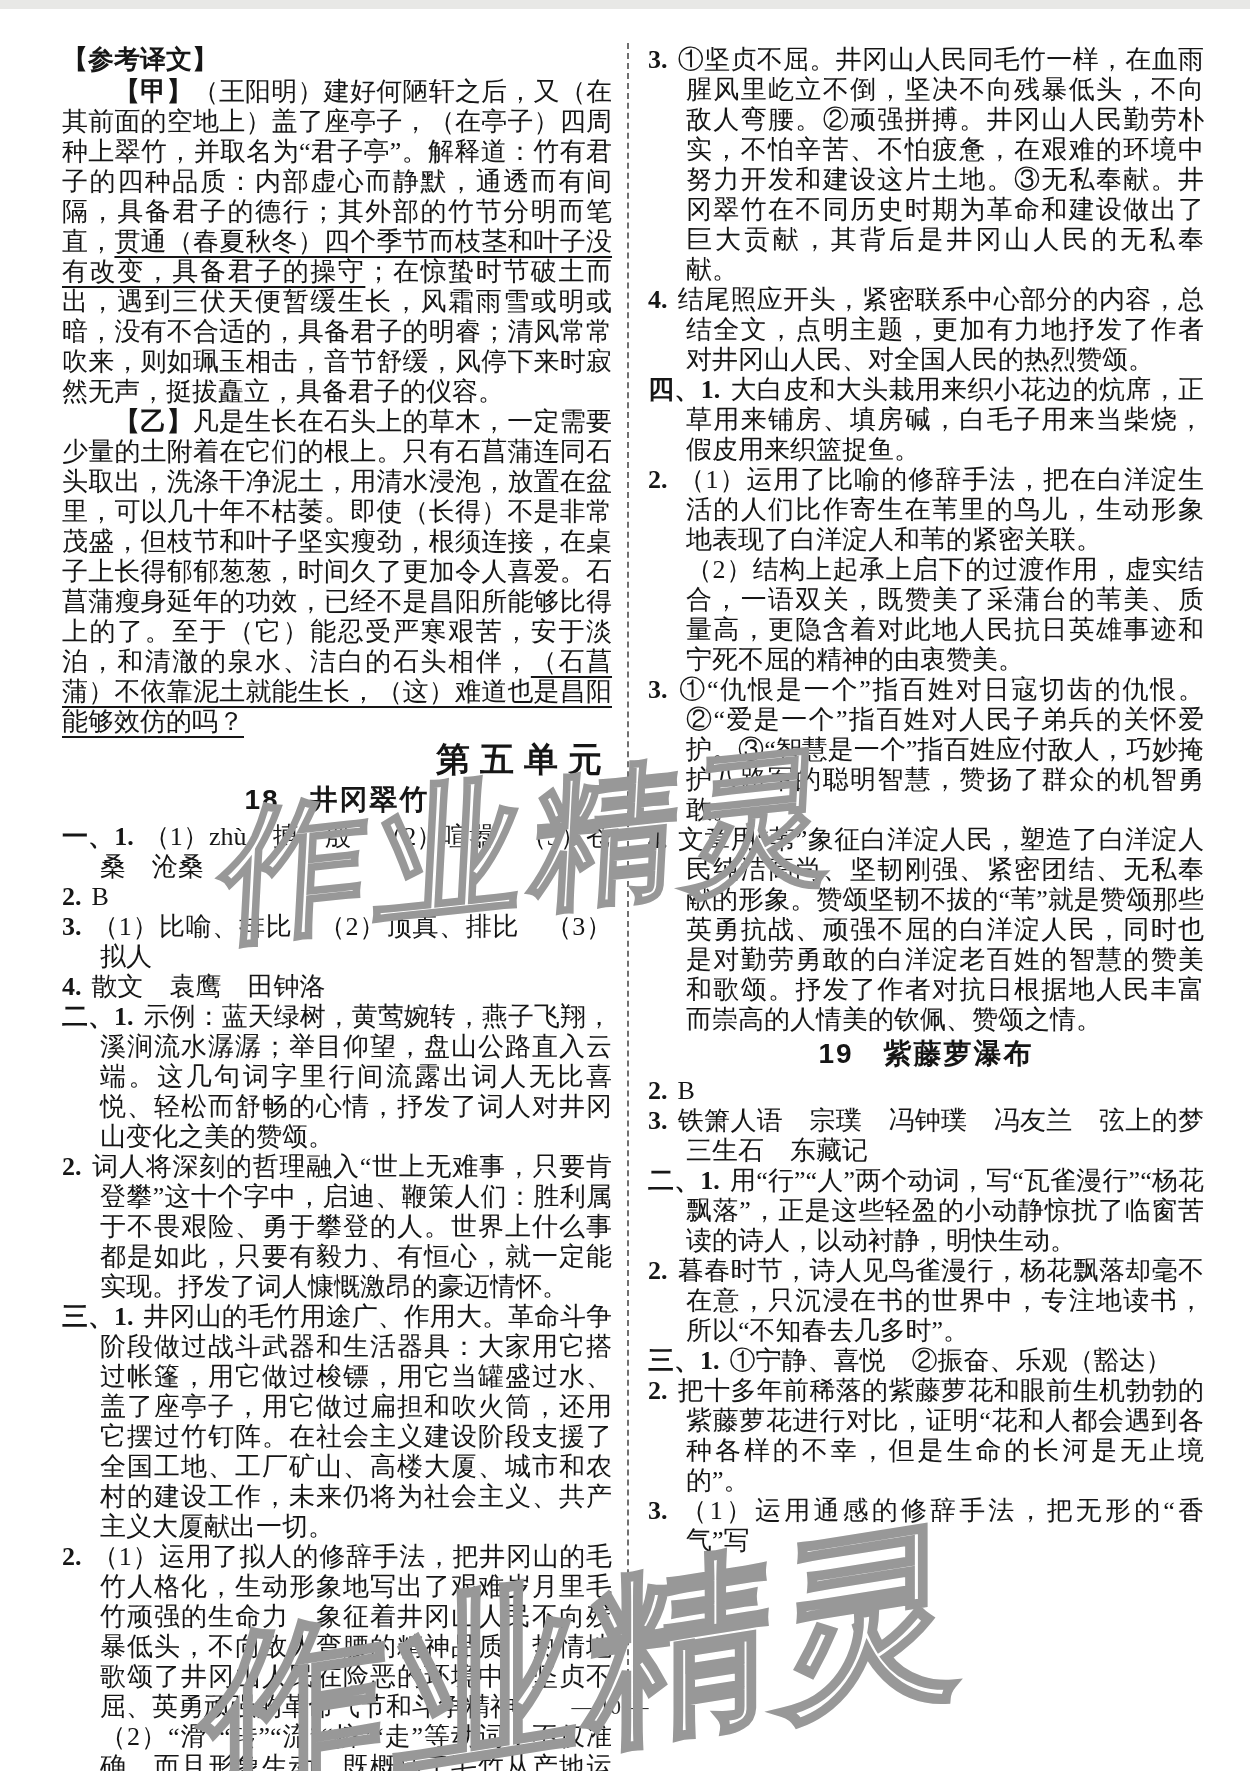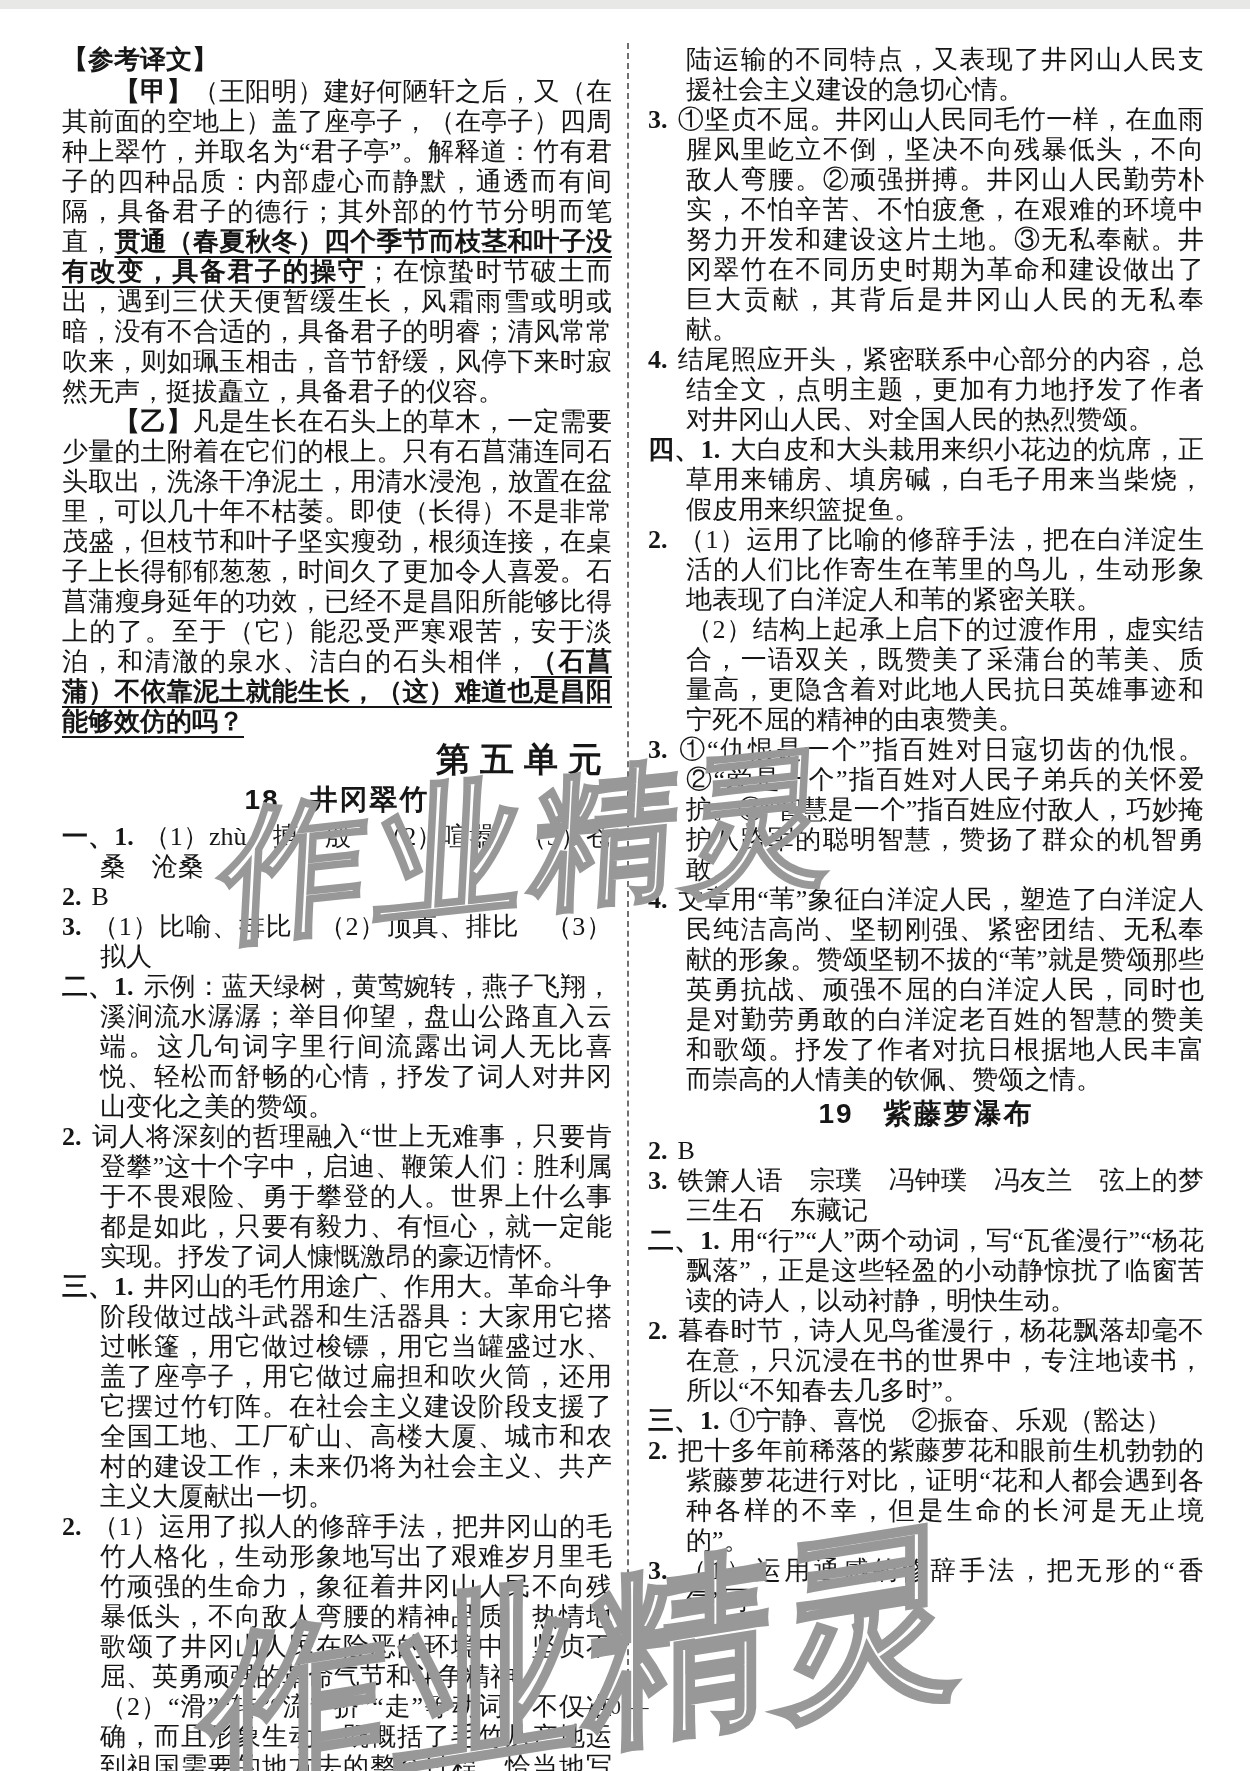--- a/index.html
+++ b/index.html
@@ -9,21 +9,21 @@
     font-family:"Liberation Serif", serif; color:#161616;
   }
   .col { position:absolute; top:36px; font-size:26px; line-height:30px; text-align:justify; }
   .col-left  { left:62px;  width:550px; }
   .col-right { left:648px; width:556px; }
   .divider { position:absolute; left:627px; top:34px; height:1672px; width:0;
              border-left:2px dashed #6f6f6f; }
   .trans-header { font-weight:bold; margin:0 0 2px 0; }
   p.tp { text-indent:2em; margin:0; }
   b.lbl { font-weight:bold; }
-  span.ul { text-decoration:underline; text-underline-offset:6px;font-weight:bold; }
+  span.ul { text-decoration:underline; text-underline-offset:6px; }
   .unit-title { text-align:right; font-size:34px; line-height:42px; font-weight:bold;
                 letter-spacing:10px; margin:2px 0 0 0; }
   .lesson-title { text-align:center; font-size:28px; line-height:38px; font-weight:bold;
                   font-family:"Liberation Sans", sans-serif; letter-spacing:2px; margin:0 0 3px 0; }
   .item { margin:0; }
   .item p.fl { padding-left:38px; text-indent:-38px; margin:0; }
   .item p.cp { padding-left:38px; margin:0; }
   b.mk { font-weight:bold; margin-right:10px; }
   .pagenum { position:absolute; top:1686px; left:535px; width:150px; text-align:center;
              font-size:22px; line-height:24px; color:#2a2a2a; }
@@ -60,38 +60,38 @@
     <div class="item">
       <p class="fl"><b class="mk">一、1.</b><span>（1）zhù　搏　殷　（2）喧嚣　（3）苍桑　沧桑</span></p>
     </div>
     <div class="item">
       <p class="fl"><b class="mk">2.</b><span>B</span></p>
     </div>
     <div class="item">
       <p class="fl"><b class="mk">3.</b><span>（1）比喻、排比　（2）顶真、排比　（3）拟人</span></p>
     </div>
     <div class="item">
+      <p class="fl"><b class="mk">4.</b><span>散文　袁鹰　田钟洛</span></p>
+    </div>
+    <div class="item">
       <p class="fl"><b class="mk">二、1.</b><span>示例：蓝天绿树，黄莺婉转，燕子飞翔，溪涧流水潺潺；举目仰望，盘山公路直入云端。这几句词字里行间流露出词人无比喜悦、轻松而舒畅的心情，抒发了词人对井冈山变化之美的赞颂。</span></p>
     </div>
     <div class="item">
       <p class="fl"><b class="mk">2.</b><span>词人将深刻的哲理融入“世上无难事，只要肯登攀”这十个字中，启迪、鞭策人们：胜利属于不畏艰险、勇于攀登的人。世界上什么事都是如此，只要有毅力、有恒心，就一定能实现。抒发了词人慷慨激昂的豪迈情怀。</span></p>
     </div>
     <div class="item">
       <p class="fl"><b class="mk">三、1.</b><span>井冈山的毛竹用途广、作用大。革命斗争阶段做过战斗武器和生活器具：大家用它搭过帐篷，用它做过梭镖，用它当罐盛过水、盖了座亭子，用它做过扁担和吹火筒，还用它摆过竹钉阵。在社会主义建设阶段支援了全国工地、工厂矿山、高楼大厦、城市和农村的建设工作，未来仍将为社会主义、共产主义大厦献出一切。</span></p>
     </div>
     <div class="item">
       <p class="fl"><b class="mk">2.</b><span>（1）运用了拟人的修辞手法，把井冈山的毛竹人格化，生动形象地写出了艰难岁月里毛竹顽强的生命力，象征着井冈山人民不向残暴低头，不向敌人弯腰的精神品质，热情地歌颂了井冈山人民在险恶的环境中，坚贞不屈、英勇顽强的革命气节和斗争精神。</span></p>
       <p class="cp">（2）“滑”“转”“流”“挤”“走”等动词，不仅准确，而且形象生动，既概括了毛竹从产地运到祖国需要的地方去的整个过程，恰当地写出了水、</p>
     </div>
   </div>
 
   <div class="col col-right">
-    <div class="item">
-      <p class="cp">陆运输的不同特点，又表现了井冈山人民支援社会主义建设的急切心情。</p>
-    </div>
     <div class="item">
       <p class="fl"><b class="mk">3.</b><span>①坚贞不屈。井冈山人民同毛竹一样，在血雨腥风里屹立不倒，坚决不向残暴低头，不向敌人弯腰。②顽强拼搏。井冈山人民勤劳朴实，不怕辛苦、不怕疲惫，在艰难的环境中努力开发和建设这片土地。③无私奉献。井冈翠竹在不同历史时期为革命和建设做出了巨大贡献，其背后是井冈山人民的无私奉献。</span></p>
     </div>
     <div class="item">
       <p class="fl"><b class="mk">4.</b><span>结尾照应开头，紧密联系中心部分的内容，总结全文，点明主题，更加有力地抒发了作者对井冈山人民、对全国人民的热烈赞颂。</span></p>
     </div>
     <div class="item">
       <p class="fl"><b class="mk">四、1.</b><span>大白皮和大头栽用来织小花边的炕席，正草用来铺房、填房碱，白毛子用来当柴烧，假皮用来织篮捉鱼。</span></p>
     </div>
     <div class="item">

